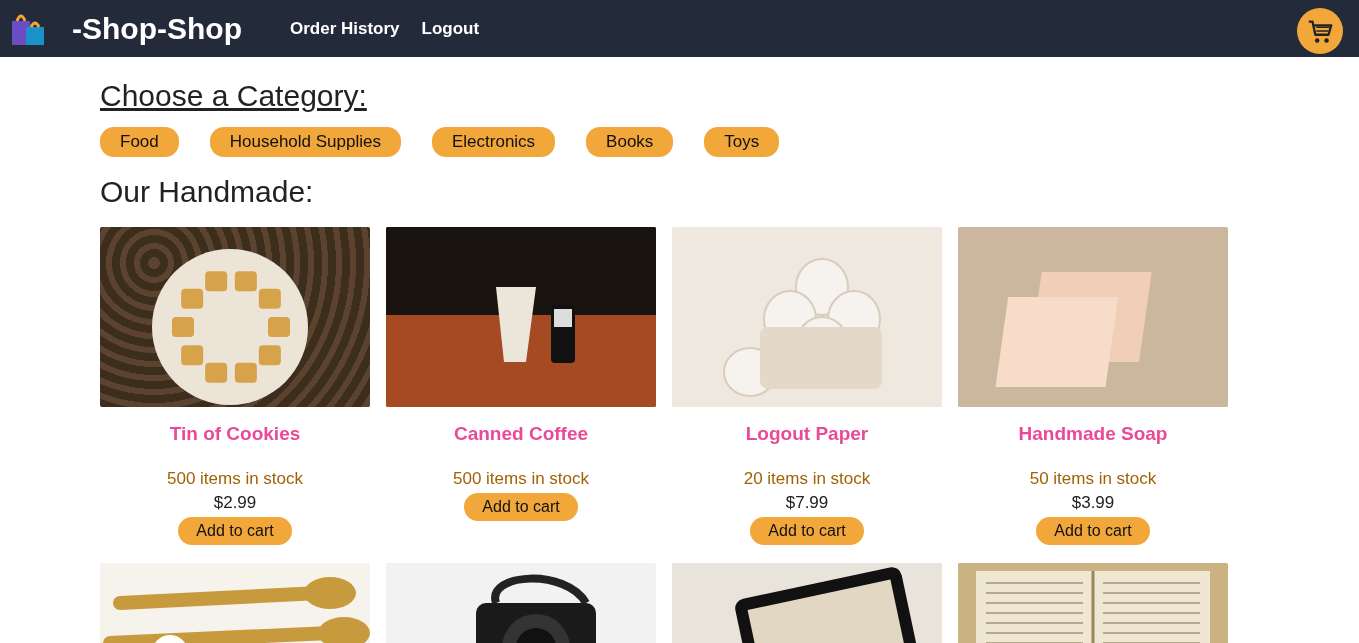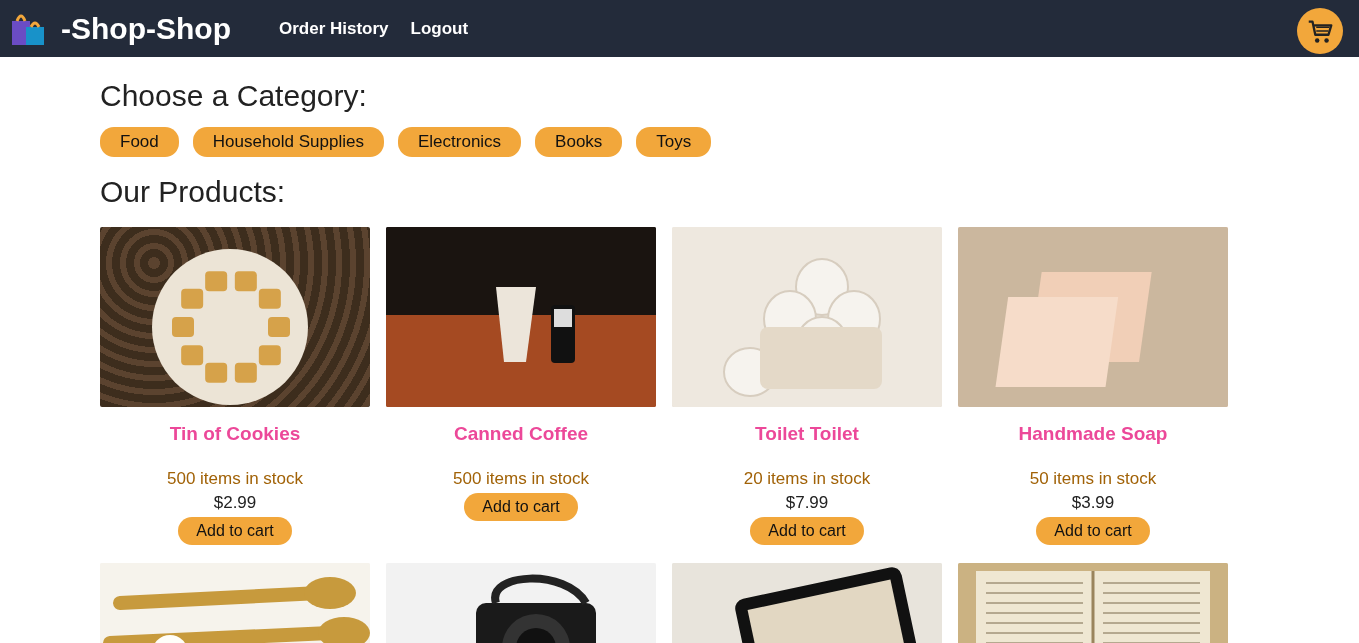--- a/index.html
+++ b/index.html
@@ -6,34 +6,34 @@
   html, body { width: 1359px; height: 643px; font-family: Arial, Helvetica, sans-serif; background:#fff; overflow-y:scroll;}
   header {
     background:#232b3a;
     color:#fff;
     display:flex;
     align-items:center;
     padding:0 12px 0 8px;
     height:57px;
     position:relative;
   }
-  .logo-block { display:flex; align-items:center; gap:9px;}
+  .logo-block { display:flex; align-items:center; gap:20px;}
   .logo-icon { width:44px;height:44px;display:flex;align-items:center;justify-content:center;}
   .brand { font-size:30px; font-weight:bold; color:#fff;}
   .nav-links { display:flex; gap:22px; margin-left:48px;}
   .nav-links a { color:#fff; font-weight:bold; font-size:17px; text-decoration:none;}
   .cart-btn {
     position:absolute; right:16px; top:8px;
     width:46px;height:46px;border-radius:50%;
     background:#f2a73b;display:flex;align-items:center;justify-content:center;
     cursor:pointer;
   }
   main { padding: 10px 0 0 100px; width:1250px;}
-  h2.choose { font-size:30px; font-weight:normal; color:#222; margin:12px 0 14px 0;}
-  .cat-row { display:flex; gap:14px; margin-bottom:10px;}
+  h2.choose { font-size:30px; font-weight:normal; color:#222; margin:12px 0 14px 0;text-decoration:underline;}
+  .cat-row { display:flex; gap:31px; margin-bottom:10px;}
   .cat-btn {
     background:#f2a73b; color:#111; border:none;
     border-radius:14px; padding:5px 20px; font-size:17px;
     cursor:pointer;
   }
   h2.products { font-size:30px; font-weight:normal; color:#222; margin:18px 0 18px 0;}
   .grid {
     display:grid;
     grid-template-columns: repeat(4, 270px);
     column-gap:16px;
@@ -100,21 +100,21 @@
 <main>
   <h2 class="choose">Choose a Category:</h2>
   <div class="cat-row" id="cat-row">
       <button class="cat-btn">Food</button>
       <button class="cat-btn">Household Supplies</button>
       <button class="cat-btn">Electronics</button>
       <button class="cat-btn">Books</button>
       <button class="cat-btn">Toys</button>
     </div>
 
-  <h2 class="products">Our Products:</h2>
+  <h2 class="products">Our Handmade:</h2>
   <div class="grid" id="grid">
       <div class="card"><div class="thumb bg-cookies">
           <svg width="270" height="180">
             <circle cx="130" cy="100" r="78" fill="#ece4d6"></circle>
             <g fill="#d6a24a">
               <rect x="168" y="90" width="22" height="20" rx="4"></rect>
               <rect x="158.8328157299975" y="118.2136921100387" width="22" height="20" rx="4"></rect>
               <rect x="134.8328157299975" y="135.65071278216737" width="22" height="20" rx="4"></rect>
               <rect x="105.16718427000252" y="135.65071278216737" width="22" height="20" rx="4"></rect>
               <rect x="81.16718427000254" y="118.21369211003872" width="22" height="20" rx="4"></rect>
@@ -140,21 +140,21 @@
             <rect width="270" height="180" fill="#eee8df"></rect>
             <g fill="#f6f3ee" stroke="#d7cdbf" stroke-width="2">
               <ellipse cx="150" cy="60" rx="26" ry="28"></ellipse>
               <ellipse cx="118" cy="92" rx="26" ry="28"></ellipse>
               <ellipse cx="182" cy="92" rx="26" ry="28"></ellipse>
               <ellipse cx="150" cy="118" rx="26" ry="28"></ellipse>
               <ellipse cx="78" cy="145" rx="26" ry="24"></ellipse>
             </g>
             <rect x="88" y="100" width="122" height="62" rx="8" fill="#e4d9c8"></rect>
           </svg>
-        </div><a class="pname">Toilet Toilet</a><div class="stock">20 items in stock</div><div class="price">$7.99</div><button class="add-btn">Add to cart</button></div>
+        </div><a class="pname">Logout Paper</a><div class="stock">20 items in stock</div><div class="price">$7.99</div><button class="add-btn">Add to cart</button></div>
       <div class="card"><div class="thumb bg-soap">
           <svg width="270" height="180">
             <rect width="270" height="180" fill="#cbb79e"></rect>
             <g transform="skewX(-8)">
               <rect x="90" y="45" width="110" height="90" fill="#f1cfb7"></rect>
               <rect x="60" y="70" width="110" height="90" fill="#f6dcc9"></rect>
             </g>
           </svg>
         </div><a class="pname">Handmade Soap</a><div class="stock">50 items in stock</div><div class="price">$3.99</div><button class="add-btn">Add to cart</button></div>
       <div class="card">

